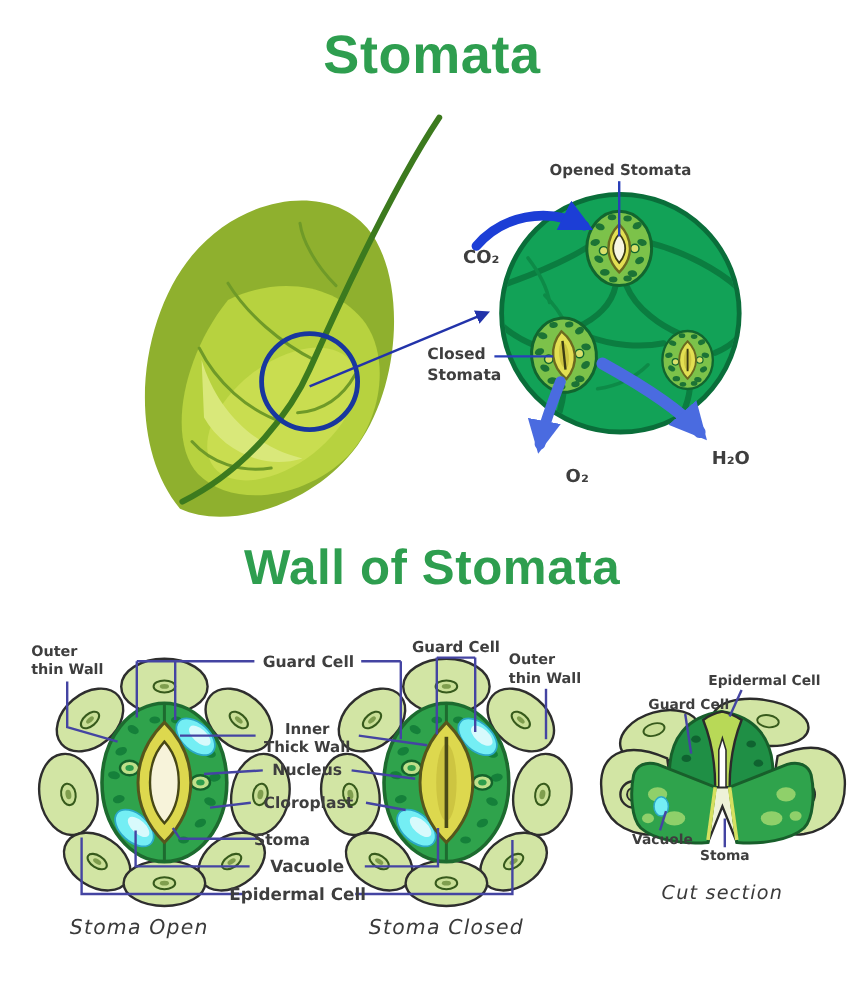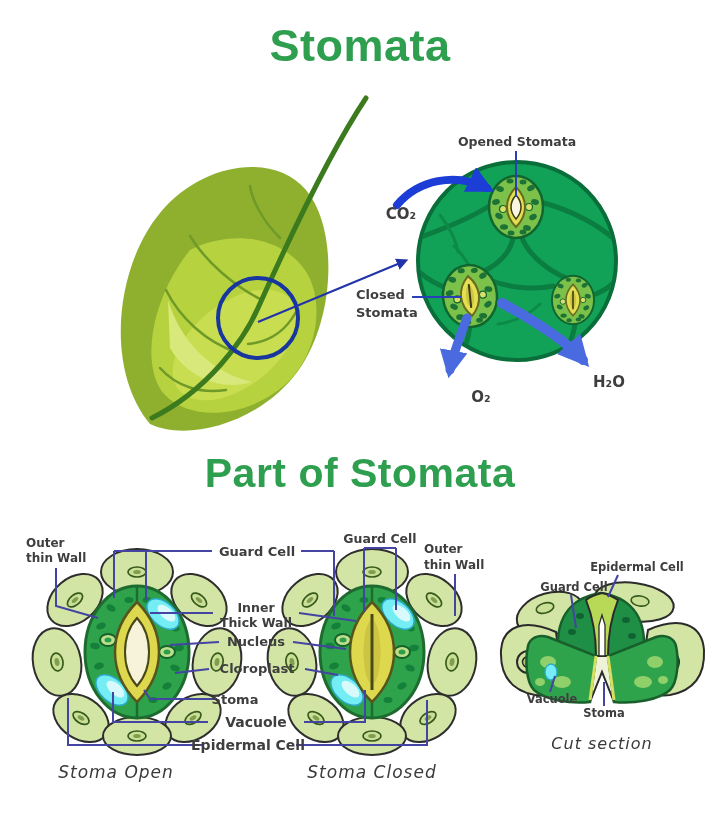--- a/index.html
+++ b/index.html
@@ -16,21 +16,21 @@
   .leaderTop{stroke:#2a3eb8;stroke-width:2;fill:none;}
   .cellline{stroke:#0b7d40;stroke-width:5;fill:none;stroke-linecap:round;}
   .vein2{stroke:#0d8a47;stroke-width:3;fill:none;stroke-linecap:round;}
 </style>
 </head>
 <body>
 
 <div id="stage">
 
   <h1 id="main-title" class="big-title">Stomata</h1>
-  <h2 id="section-title" class="big-title">Part of Stomata</h2>
+  <h2 id="section-title" class="big-title">Wall of Stomata</h2>
 
   <svg width="720" height="822" viewBox="0 0 720 822">
     <defs>
       <marker id="ah-dark" viewBox="0 0 10 10" refX="7" refY="5" markerWidth="3.4" markerHeight="3.4" orient="auto" markerUnits="strokeWidth">
           <path d="M0,0 L10,5 L0,10 Z" fill="#1c3ed6"></path>
         </marker>
       <marker id="ah-mid" viewBox="0 0 10 10" refX="7" refY="5" markerWidth="3.1" markerHeight="3.1" orient="auto" markerUnits="strokeWidth">
           <path d="M0,0 L10,5 L0,10 Z" fill="#4a6be0"></path>
         </marker>
       <marker id="ah-thin" viewBox="0 0 10 10" refX="7" refY="5" markerWidth="6" markerHeight="6" orient="auto" markerUnits="strokeWidth">

